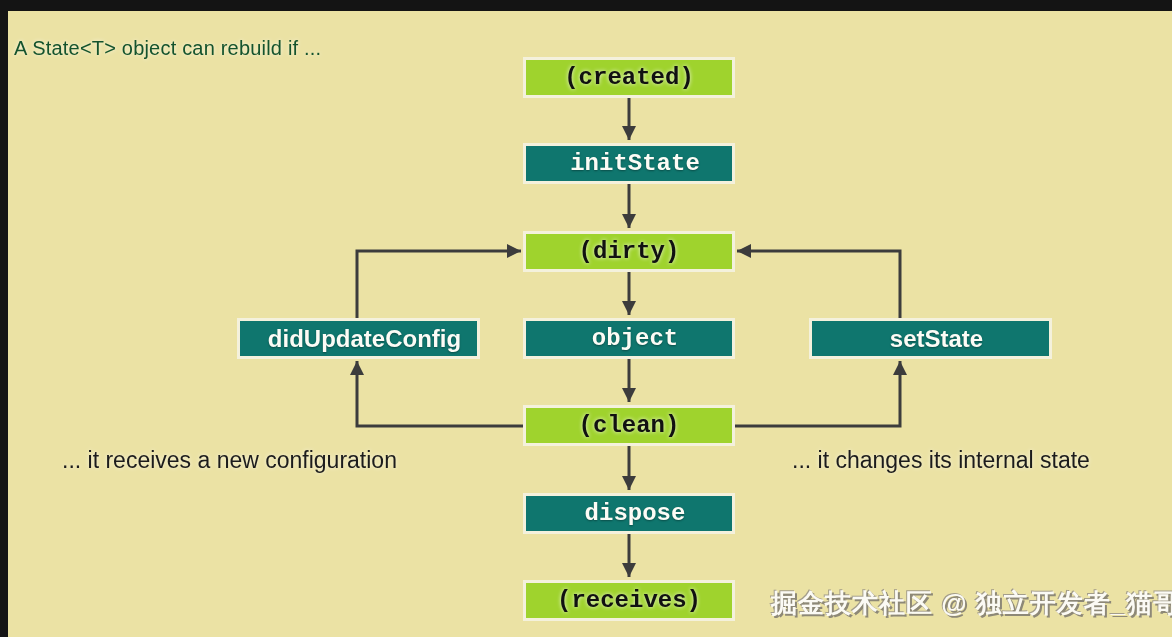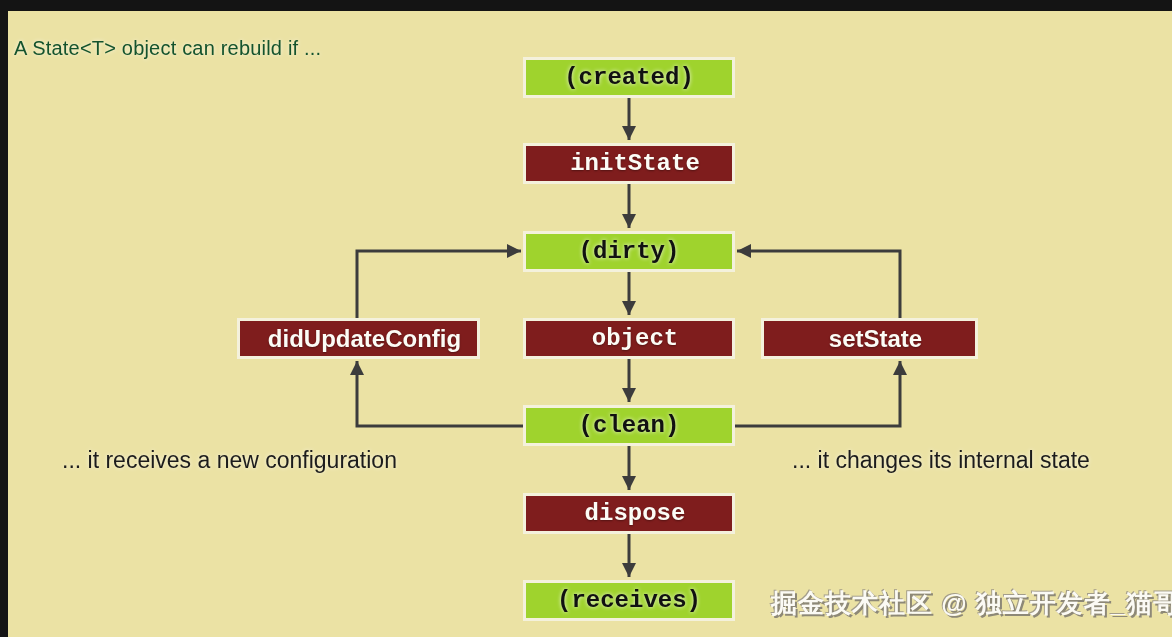--- a/index.html
+++ b/index.html
@@ -51,35 +51,35 @@
     font-weight: 700;
     white-space: nowrap;
     z-index: 2;
   }
   .node.state {
     background: #9fd32d;
     color: #111;
     text-shadow: 0 0 4px rgba(255,255,255,0.85);
   }
   .node.method {
-    background: #7f1d1d;
+    background: #0f766e;
     color: #fcfcf6;
     text-shadow: 0 1px 2px rgba(0,0,0,0.35);
     padding-left: 12px;
   }
   .center-col { left: 523px; width: 212px; font-family: Liberation Mono, monospace; }
   .n-created  { top: 57px; }
   .n-initstate{ top: 143px; }
   .n-dirty    { top: 231px; }
   .n-build    { top: 318px; }
   .n-clean    { top: 405px; }
   .n-dispose  { top: 493px; }
   .n-defunct  { top: 580px; }
   .n-didupdateconfig { left: 237px; width: 243px; top: 318px; }
-  .n-setstate        { left: 761px; width: 217px; top: 318px; }
+  .n-setstate        { left: 809px; width: 243px; top: 318px; }
   .annotation {
     position: absolute;
     font-size: 23px;
     color: #1c1c1c;
     text-shadow: 0 0 4px rgba(255,255,255,0.7);
     white-space: nowrap;
     z-index: 3;
   }
   .annotation.left  { left: 62px;  top: 447px; }
   .annotation.right { left: 792px; top: 447px; }

